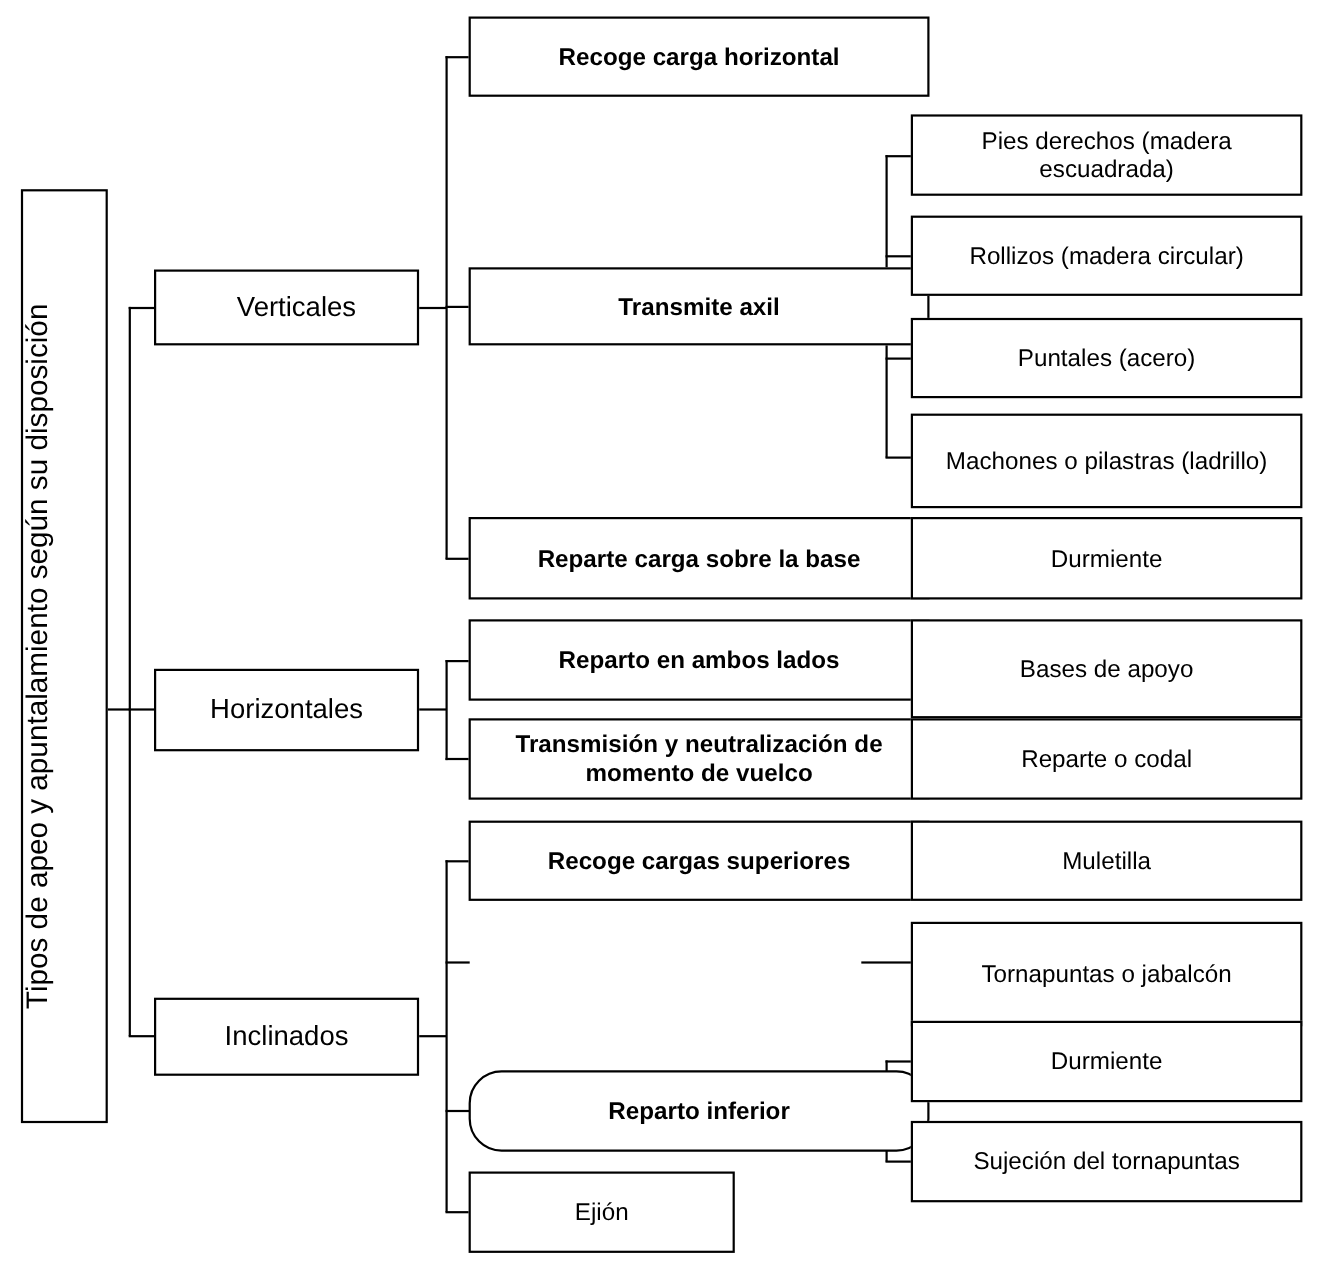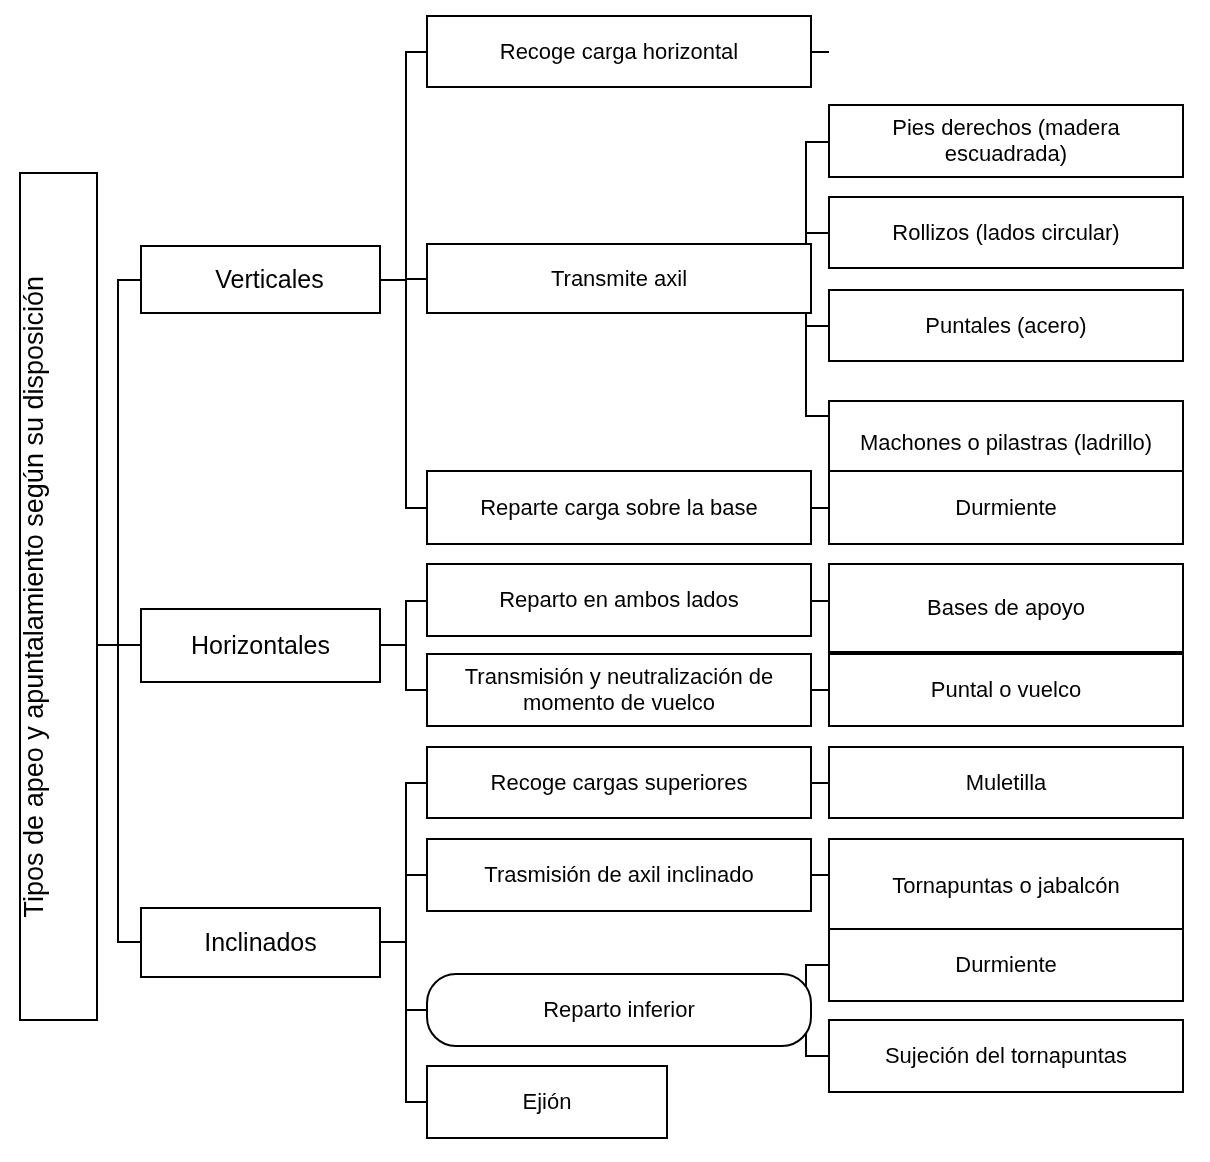--- a/index.html
+++ b/index.html
@@ -46,37 +46,37 @@
     transform: rotate(180deg);
     white-space: nowrap;
     line-height: 1;
   }
   
   .lvl1 { left: 140px; width: 241px; font-size: 25px; }
   #node-verticales   { top: 245px;  height: 69px; padding-left: 24px; }
   #node-horizontales { top: 608px;  height: 75px; }
   #node-inclinados   { top: 907px;  height: 71px; }
   
-  .lvl2 { left: 426px; width: 386px; font-size: 22px; }
+  .lvl2 { left: 426px; width: 419px; font-size: 22px; font-weight: bold; }
   #node-recoge-carga-horizontal { top: 15px;   height: 73px; }
   #node-transmite-axil          { top: 243px;  height: 71px; }
   #node-reparte-carga-base      { top: 470px;  height: 75px; }
   #node-reparto-ambos-lados     { top: 563px;  height: 74px; }
   #node-transmision-vuelco      { top: 653px;  height: 74px; }
   #node-recoge-cargas-sup       { top: 746px;  height: 73px; }
   #node-trasmision-axil-incl    { top: 838px;  height: 74px; }
   #node-reparto-inferior        { top: 973px;  height: 74px; border-radius: 30px; }
   #node-ejion { left: 426px; width: 242px; top: 1065px; height: 74px; font-size: 22px; }
   
   .lvl3 { left: 828px; width: 356px; font-size: 22px; }
   #node-sopanda              { top: 15px;   height: 73px; }
   #node-pies-derechos        { top: 104px;  height: 74px; }
   #node-rollizos             { top: 196px;  height: 73px; }
   #node-puntales             { top: 289px;  height: 73px; }
-  #node-machones             { top: 400px;  height: 86px; }
+  #node-machones             { top: 376px;  height: 86px; }
   #node-durmiente-vert       { top: 470px;  height: 75px; }
   #node-bases-apoyo          { top: 563px;  height: 90px; }
   #node-puntal-codal         { top: 653px;  height: 74px; }
   #node-muletilla            { top: 746px;  height: 73px; }
   #node-tornapuntas          { top: 838px;  height: 95px; }
   #node-durmiente-incl       { top: 928px;  height: 74px; }
   #node-sujecion-tornapuntas { top: 1019px; height: 74px; }
   
   .conn {
     position: absolute;
@@ -163,50 +163,47 @@
   </div>
   <div class="node lvl2" id="node-reparto-ambos-lados">
     <span class="node-label">Reparto en ambos lados</span>
   </div>
   <div class="node lvl2" id="node-recoge-cargas-sup">
     <span class="node-label">Recoge cargas superiores</span>
   </div>
   <div class="node lvl2" id="node-transmision-vuelco">
     <span class="node-label">Transmisión y neutralización de momento de vuelco</span>
   </div>
-  <div class="node lvl2" id="node-trasmision-axil-incl">
-    <span class="node-label">Trasmisión de axil inclinado</span>
-  </div>
   <div class="node lvl2" id="node-reparto-inferior">
     <span class="node-label">Reparto inferior</span>
   </div>
   <div class="node" id="node-ejion">
     <span class="node-label">Ejión</span>
   </div>
 
   <div class="node lvl3" id="node-pies-derechos">
     <span class="node-label">Pies derechos (madera escuadrada)</span>
   </div>
   <div class="node lvl3" id="node-rollizos">
-    <span class="node-label">Rollizos (lados circular)</span>
+    <span class="node-label">Rollizos (madera circular)</span>
   </div>
   <div class="node lvl3" id="node-puntales">
     <span class="node-label">Puntales (acero)</span>
   </div>
   <div class="node lvl3" id="node-machones">
     <span class="node-label">Machones o pilastras (ladrillo)</span>
   </div>
   <div class="node lvl3" id="node-durmiente-vert">
     <span class="node-label">Durmiente</span>
   </div>
   <div class="node lvl3" id="node-bases-apoyo">
     <span class="node-label">Bases de apoyo</span>
   </div>
   <div class="node lvl3" id="node-puntal-codal">
-    <span class="node-label">Puntal o vuelco</span>
+    <span class="node-label">Reparte o codal</span>
   </div>
   <div class="node lvl3" id="node-muletilla">
     <span class="node-label">Muletilla</span>
   </div>
   <div class="node lvl3" id="node-tornapuntas">
     <span class="node-label">Tornapuntas o jabalcón</span>
   </div>
   <div class="node lvl3" id="node-durmiente-incl">
     <span class="node-label">Durmiente</span>
   </div>

